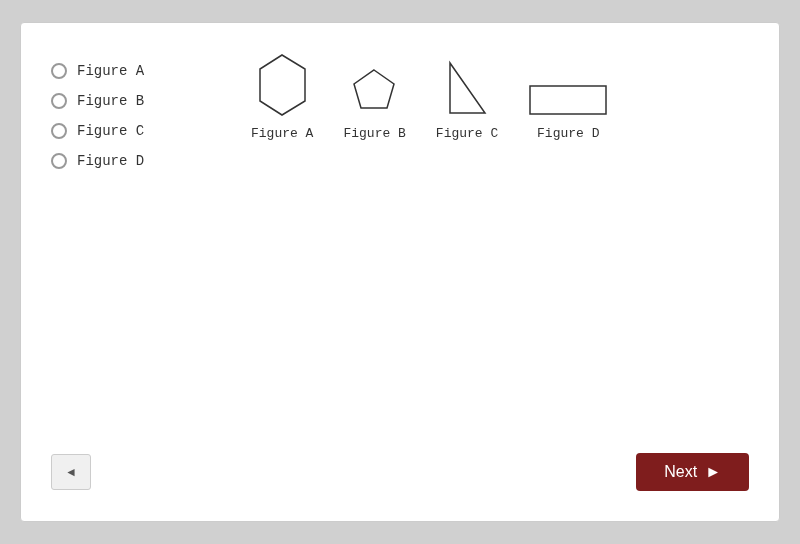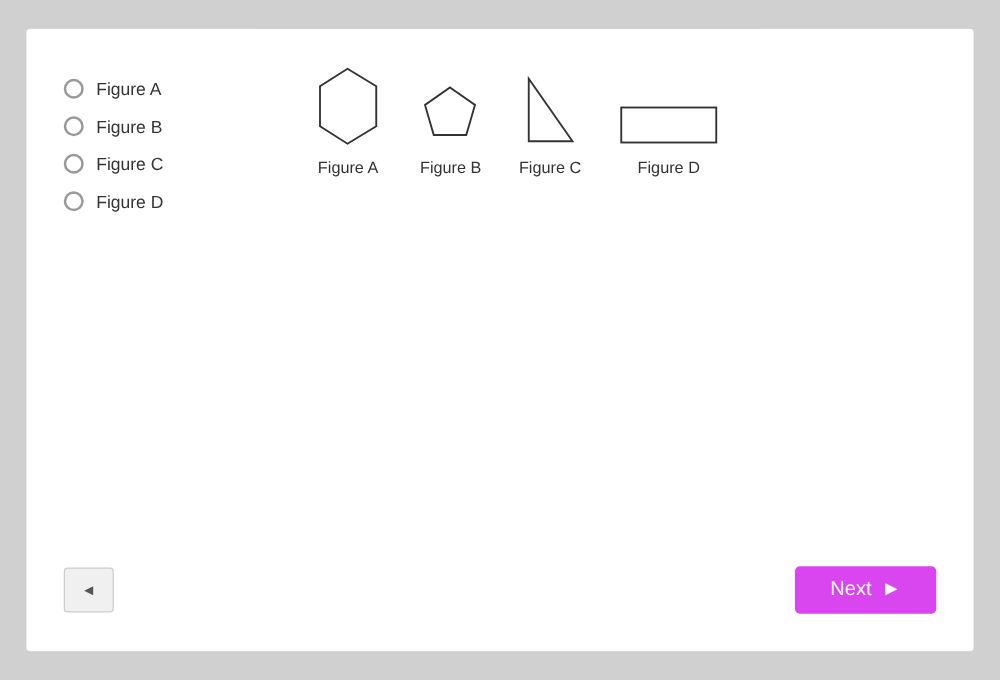--- a/index.html
+++ b/index.html
@@ -22,20 +22,21 @@
     }
     .question-text {
       font-size: 15px;
       color: #333;
       margin-bottom: 20px;
     }
     .content-area {
       display: flex;
       align-items: flex-start;
       gap: 40px;
+      font-family: Liberation Mono, monospace;
     }
     .options-section {
       display: flex;
       flex-direction: column;
       gap: 14px;
       min-width: 160px;
       margin-top: 10px;
     }
     .radio-option {
       display: flex;
@@ -90,21 +91,21 @@
       width: 40px;
       height: 36px;
       display: flex;
       align-items: center;
       justify-content: center;
       cursor: pointer;
       font-size: 12px;
       color: #555;
     }
     .next-button {
-      background: #d946ef;
+      background: #7f1d1d;
       color: #fff;
       border: none;
       border-radius: 4px;
       padding: 10px 28px;
       font-size: 16px;
       cursor: pointer;
       display: flex;
       align-items: flex-end;
       gap: 8px;
     }

